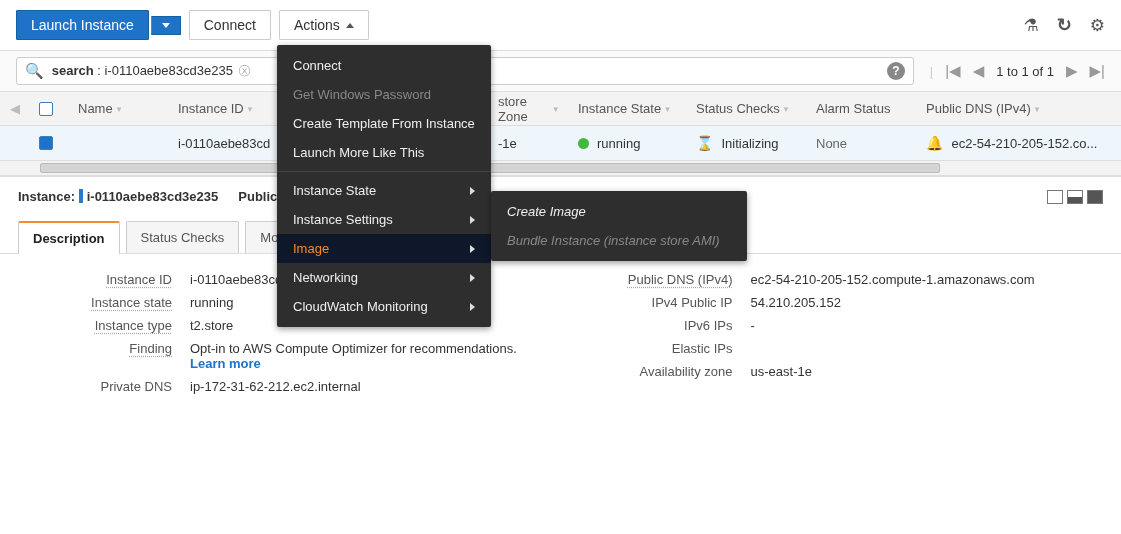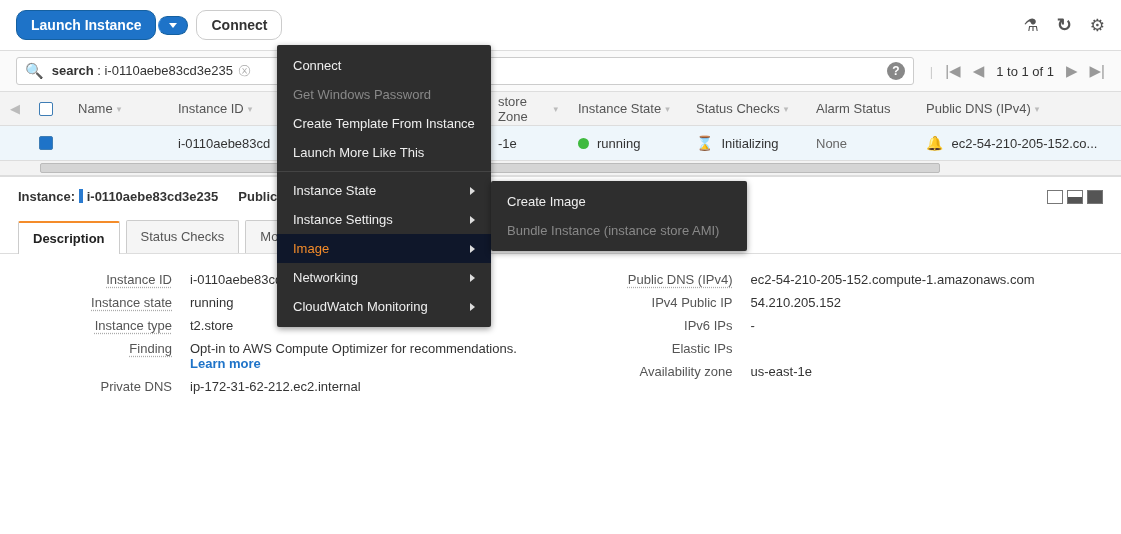--- a/index.html
+++ b/index.html
@@ -1,20 +1,20 @@
 <!DOCTYPE html>
 <html><head>
 <meta charset="utf-8">
 <style>
 * { box-sizing: border-box; margin: 0; padding: 0; }
 body { font-family: Arial, Helvetica, sans-serif; font-size: 13px; color: #333; background: #fff; width: 1121px; height: 534px; overflow: hidden; position: relative; }
 
 
 .toolbar { display: flex; align-items: center; padding: 10px 16px; gap: 8px; }
-.btn { display: inline-flex; align-items: center; padding: 6px 14px; border-radius: 10px; font-weight: bold; cursor: pointer; font-size: 14px; border: 1px solid #ccc; background: #fff; }
+.btn { display: inline-flex; align-items: center; padding: 6px 14px; border-radius: 1px; font-weight: normal; cursor: pointer; font-size: 14px; border: 1px solid #ccc; background: #fff; }
 .btn-primary { background: #1e73c8; color: #fff; border: 1px solid #1560a0; }
 .btn-primary-drop { background: #1e73c8; color: #fff; border: 1px solid #1560a0; padding: 6px 10px; margin-left: -6px; border-left: 1px solid #3d8cd9; }
 .btn-default { background: #fff; color: #333; }
 .actions-btn { display: inline-flex; align-items: center; gap: 6px; }
 .caret-up { width: 0; height: 0; border-left: 4px solid transparent; border-right: 4px solid transparent; border-bottom: 5px solid #555; }
 .caret-down-w { width: 0; height: 0; border-left: 4px solid transparent; border-right: 4px solid transparent; border-top: 5px solid #fff; }
 .toolbar-right { margin-left: auto; display: flex; align-items: center; gap: 18px; color: #555; }
 .icon-flask::before { content: "⚗"; font-size: 17px; }
 .icon-refresh::before { content: "↻"; font-size: 18px; font-weight: bold; }
 .icon-gear::before { content: "⚙"; font-size: 17px; }
@@ -57,56 +57,60 @@
 .italic { color: #666; }
 .bell-icon { font-size: 14px; }
 
 
 .menu { position: absolute; top: 45px; left: 277px; background: #2e2e2e; color: #eee; width: 214px; border-radius: 2px; box-shadow: 0 2px 6px rgba(0,0,0,0.4); z-index: 20; padding: 6px 0; }
 .menu-item { padding: 7px 16px; font-size: 13px; display: flex; align-items: center; justify-content: space-between; cursor: pointer; }
 .menu-item.disabled { color: #888; cursor: default; }
 .menu-item.highlight { color: #f48c2a; background: #0f172a; }
 .menu-sep { height: 1px; background: #444; margin: 4px 0; }
 .submenu-arrow { width: 0; height: 0; border-top: 4px solid transparent; border-bottom: 4px solid transparent; border-left: 5px solid #ddd; }
-.submenu { position: absolute; top: 181px; left: 491px; background: #2e2e2e; color: #eee; width: 256px; border-radius: 2px; box-shadow: 0 2px 6px rgba(0,0,0,0.4); z-index: 21; padding: 6px 0; }
+.submenu { position: absolute; top: 191px; left: 491px; background: #2e2e2e; color: #eee; width: 256px; border-radius: 2px; box-shadow: 0 2px 6px rgba(0,0,0,0.4); z-index: 21; padding: 6px 0; font-style: italic; }
 
 
 .hscroll { height: 16px; background: #f3f3f3; border-top: 1px solid #ddd; border-bottom: 1px solid #ddd; position: relative; }
 .hscroll-thumb { position: absolute; left: 40px; top: 2px; height: 10px; width: 900px; background: #d5d5d5; border: 1px solid #bbb; border-radius: 2px; }
 
 
 .detail-head { display: flex; align-items: center; padding: 12px 18px 8px; gap: 20px; border-top: 1px solid #ddd; }
 .detail-head .label { font-weight: bold; }
 .blue-bar { display: inline-block; width: 4px; height: 14px; background: #2a7bd0; margin-right: 4px; vertical-align: -2px; }
 .layout-icons { margin-left: auto; display: flex; gap: 4px; }
 .layout-box { width: 16px; height: 14px; border: 1px solid #777; display: inline-block; }
 .layout-box.full { background: #555; }
 .layout-box.half { background: linear-gradient(#fff 50%, #555 50%); }
 
-.tabs { display: flex; gap: 6px; padding: 0 18px; border-bottom: 1px solid #ddd; margin-top: 8px; }
+.tabs { display: flex; gap: 6px; padding: 0 18px; border-bottom: 1px solid #ddd; margin-top: 8px; align-items: center; }
 .tab { padding: 8px 14px; border: 1px solid #ccc; border-bottom: none; background: #f5f5f5; color: #555; font-size: 13px; border-radius: 2px 2px 0 0; cursor: pointer; }
 .tab.active { background: #fff; color: #222; font-weight: bold; border-top: 2px solid #f48c2a; position: relative; top: 1px; }
 
 .detail-grid { display: flex; padding: 14px 20px; gap: 40px; }
 .dcol { flex: 1; }
 .drow { display: flex; padding: 4px 0; align-items: flex-start; }
 .dlabel { width: 170px; text-align: right; padding-right: 18px; color: #555; font-size: 13px; }
 .dlabel.dotted { text-decoration: underline dotted #aaa; text-underline-offset: 3px; }
 .dval { flex: 1; font-size: 13px; color: #333; }
 .link { color: #1e73c8; cursor: pointer; font-weight: bold; }
 </style>
 </head>
 <body>
 
 <div class="toolbar">
   <span class="btn btn-primary">Launch Instance</span>
   <span class="btn btn-primary-drop">
       <span class="caret-down-w"></span>
     </span>
   <span class="btn btn-default">Connect</span>
+  <span class="btn btn-default actions-btn">
+    <span>Actions</span>
+    <span class="caret-up"></span>
+  </span>
   <div class="toolbar-right">
     <span class="icon-flask"></span>
     <span class="icon-refresh"></span>
     <span class="icon-gear"></span>
   </div>
 </div>
 
 <div class="filter-row">
   <div class="filter-box">
     <span class="search-icon">🔍</span>

